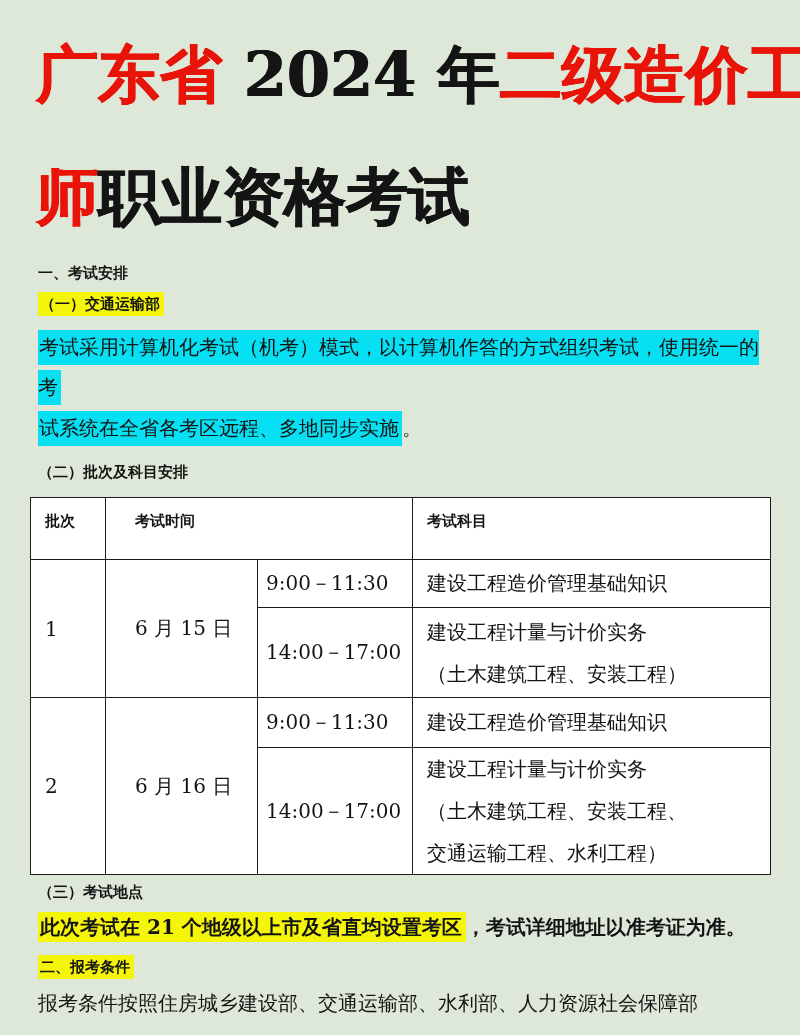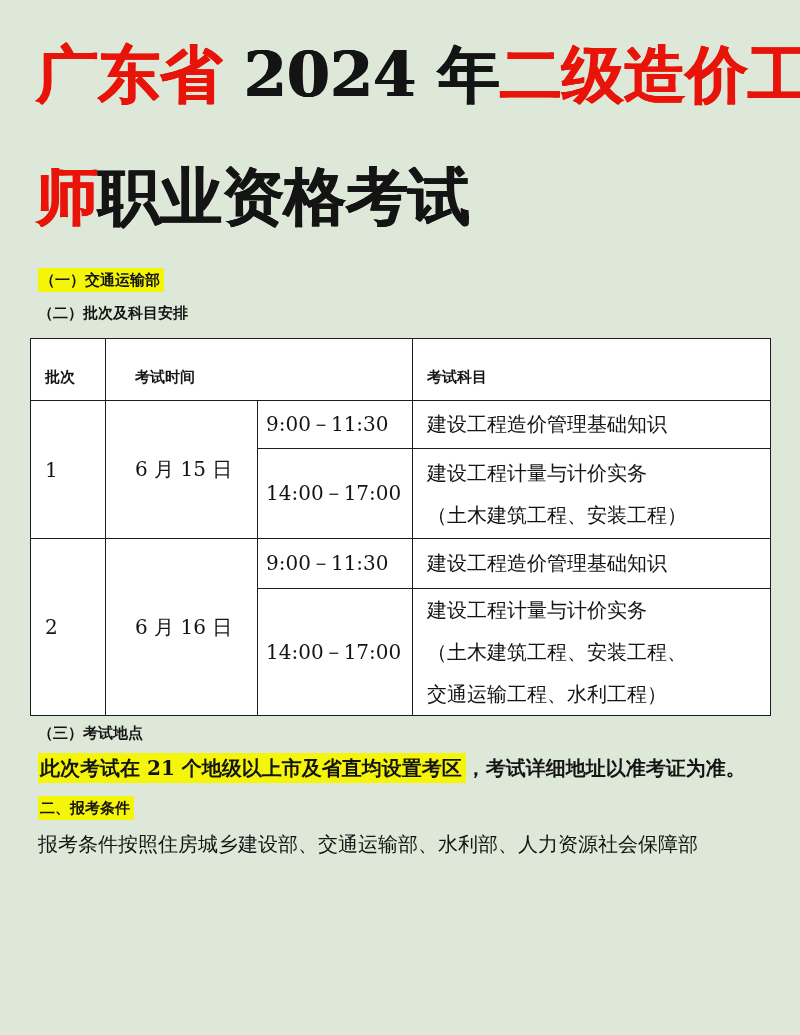--- a/index.html
+++ b/index.html
@@ -66,21 +66,21 @@
   .schedule td{
     border:1.5px solid var(--border-color);
     font-size:20px;
     vertical-align:middle;
     padding:0;
   }
   .schedule td.hdr{
     font-family:Liberation Mono, monospace;
     font-weight:700;font-size:15px;
     vertical-align:top;
-    padding-top:29px;
+    padding-top:14px;
     height:62px;
   }
   .col-batch{width:75px;}
   .col-date{width:152px;}
   .col-time{width:155px;}
   .col-subj{width:358px;}
   .pad-batch{padding-left:14px !important;}
   .pad-date{padding-left:29px !important;}
   .pad-time{padding-left:8px !important;}
   .pad-subj{padding-left:14px !important;}
@@ -100,23 +100,28 @@
 
 <div class="page">
 
   <h1 class="title">
     <div class="t-line"><span class="red">广东省</span><span> 2024 年</span><span class="red">二级造价工程</span></div>
     <div class="t-line"><span class="red">师</span><span>职业资格考试</span></div>
   </h1>
 
   <div class="content">
 
+    <div class="h-sans sec1-heading">一、考试安排</div>
 
     <div class="h-sans sec11-heading"><span class="hl-yellow">（一）交通运输部</span></div>
 
+    <div class="mode-para">
+      <div class="mode-line"><span class="hl-cyan">考试采用计算机化考试（机考）模式，以计算机作答的方式组织考试，使用统一的考</span></div>
+      <div class="mode-line"><span class="hl-cyan">试系统在全省各考区远程、多地同步实施</span><span>。</span></div>
+    </div>
 
     <div class="h-sans sec12-heading">（二）批次及科目安排</div>
 
 
     <table class="schedule">
       <colgroup>
         <col class="col-batch">
           <col class="col-date">
           <col class="col-time">
           <col class="col-subj">

